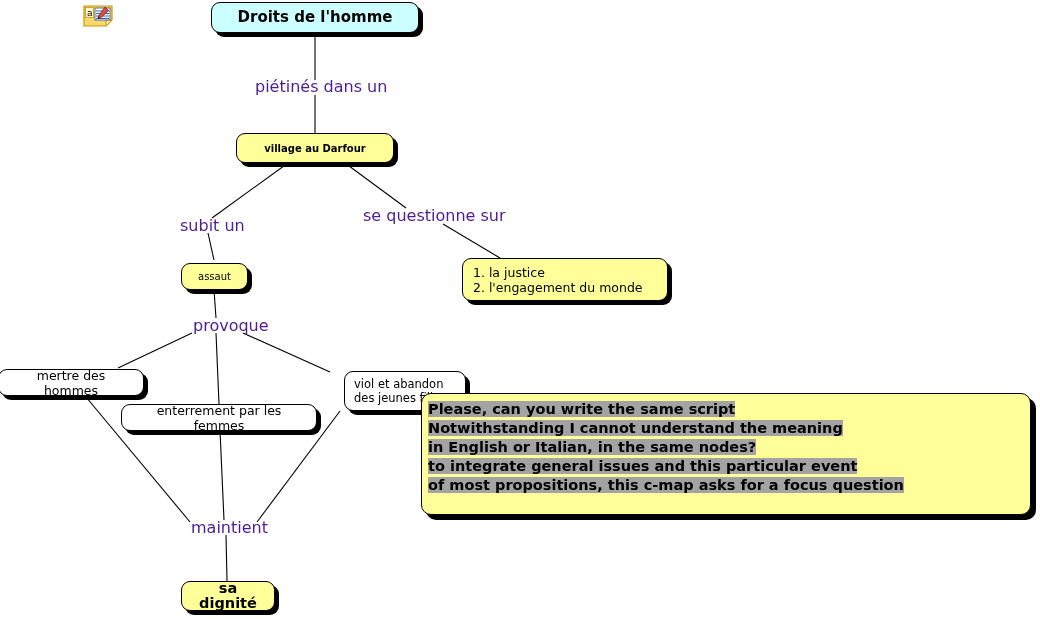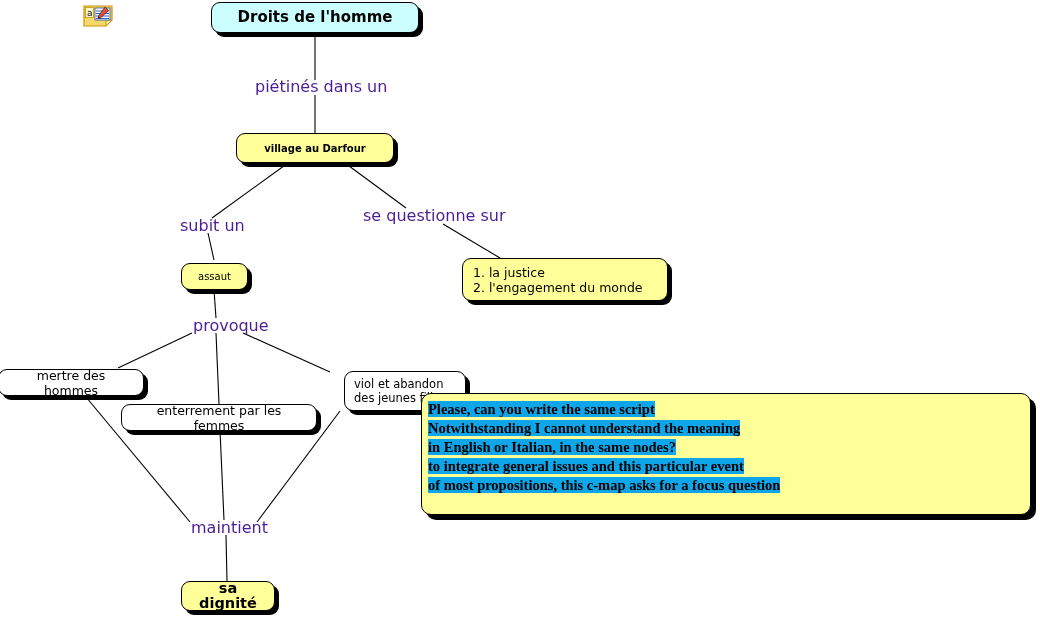--- a/index.html
+++ b/index.html
@@ -74,22 +74,21 @@
   }
   #note-panel .note-line {
     font-family: "DejaVu Sans", sans-serif;
     font-size: 14.5px;
     font-weight: bold;
     line-height: 19px;
     color: #000000;
     white-space: pre;
   }
   #note-panel .note-line span.hl {
-    background: #0ea5e9;
-    font-family: Liberation Serif, serif;
+    background: #a3a3a3;
   }
 
   
   #note-icon {
     position: absolute;
     width: 30px;
     height: 22px;
     z-index: 30;
   }
 </style>

